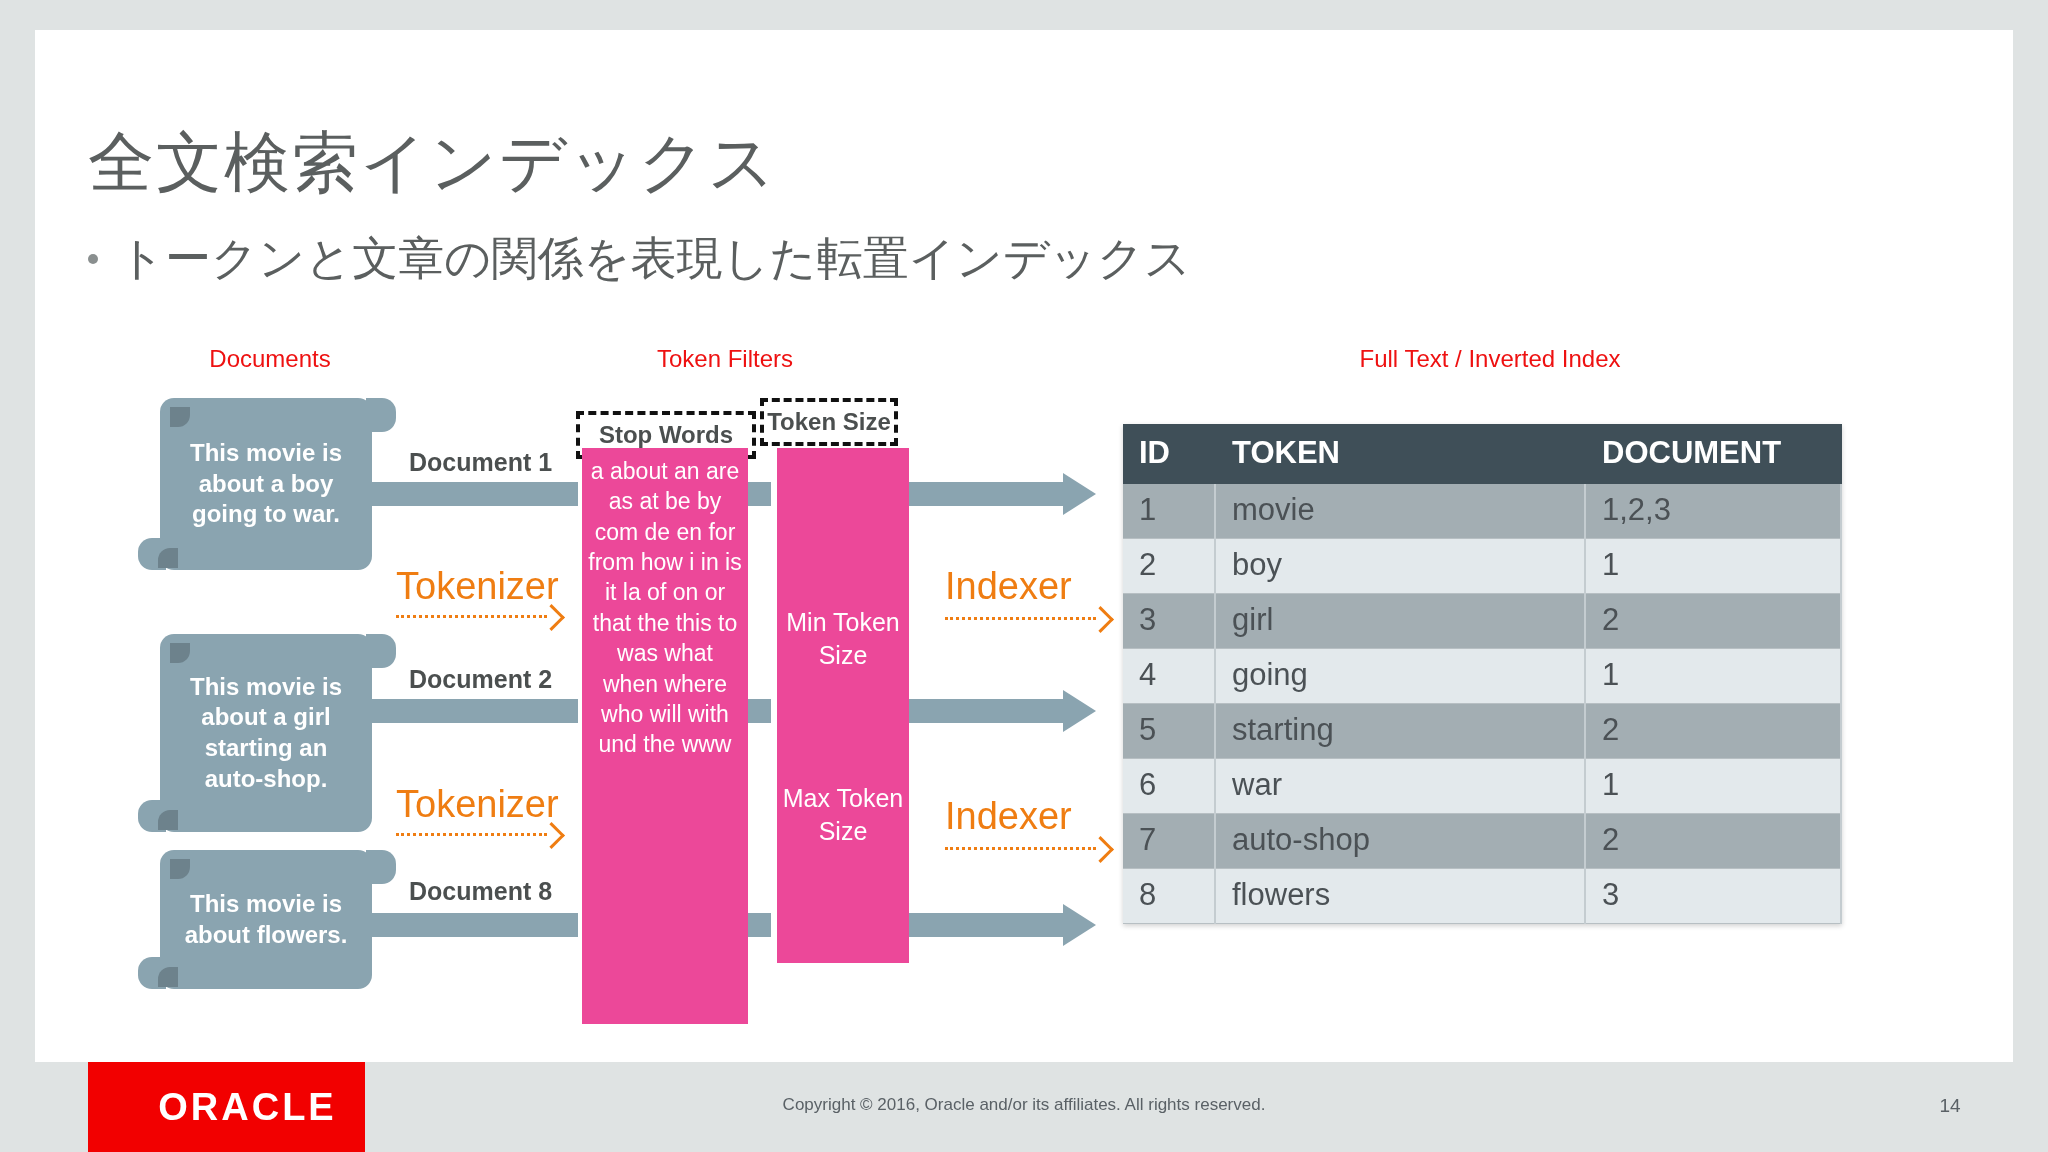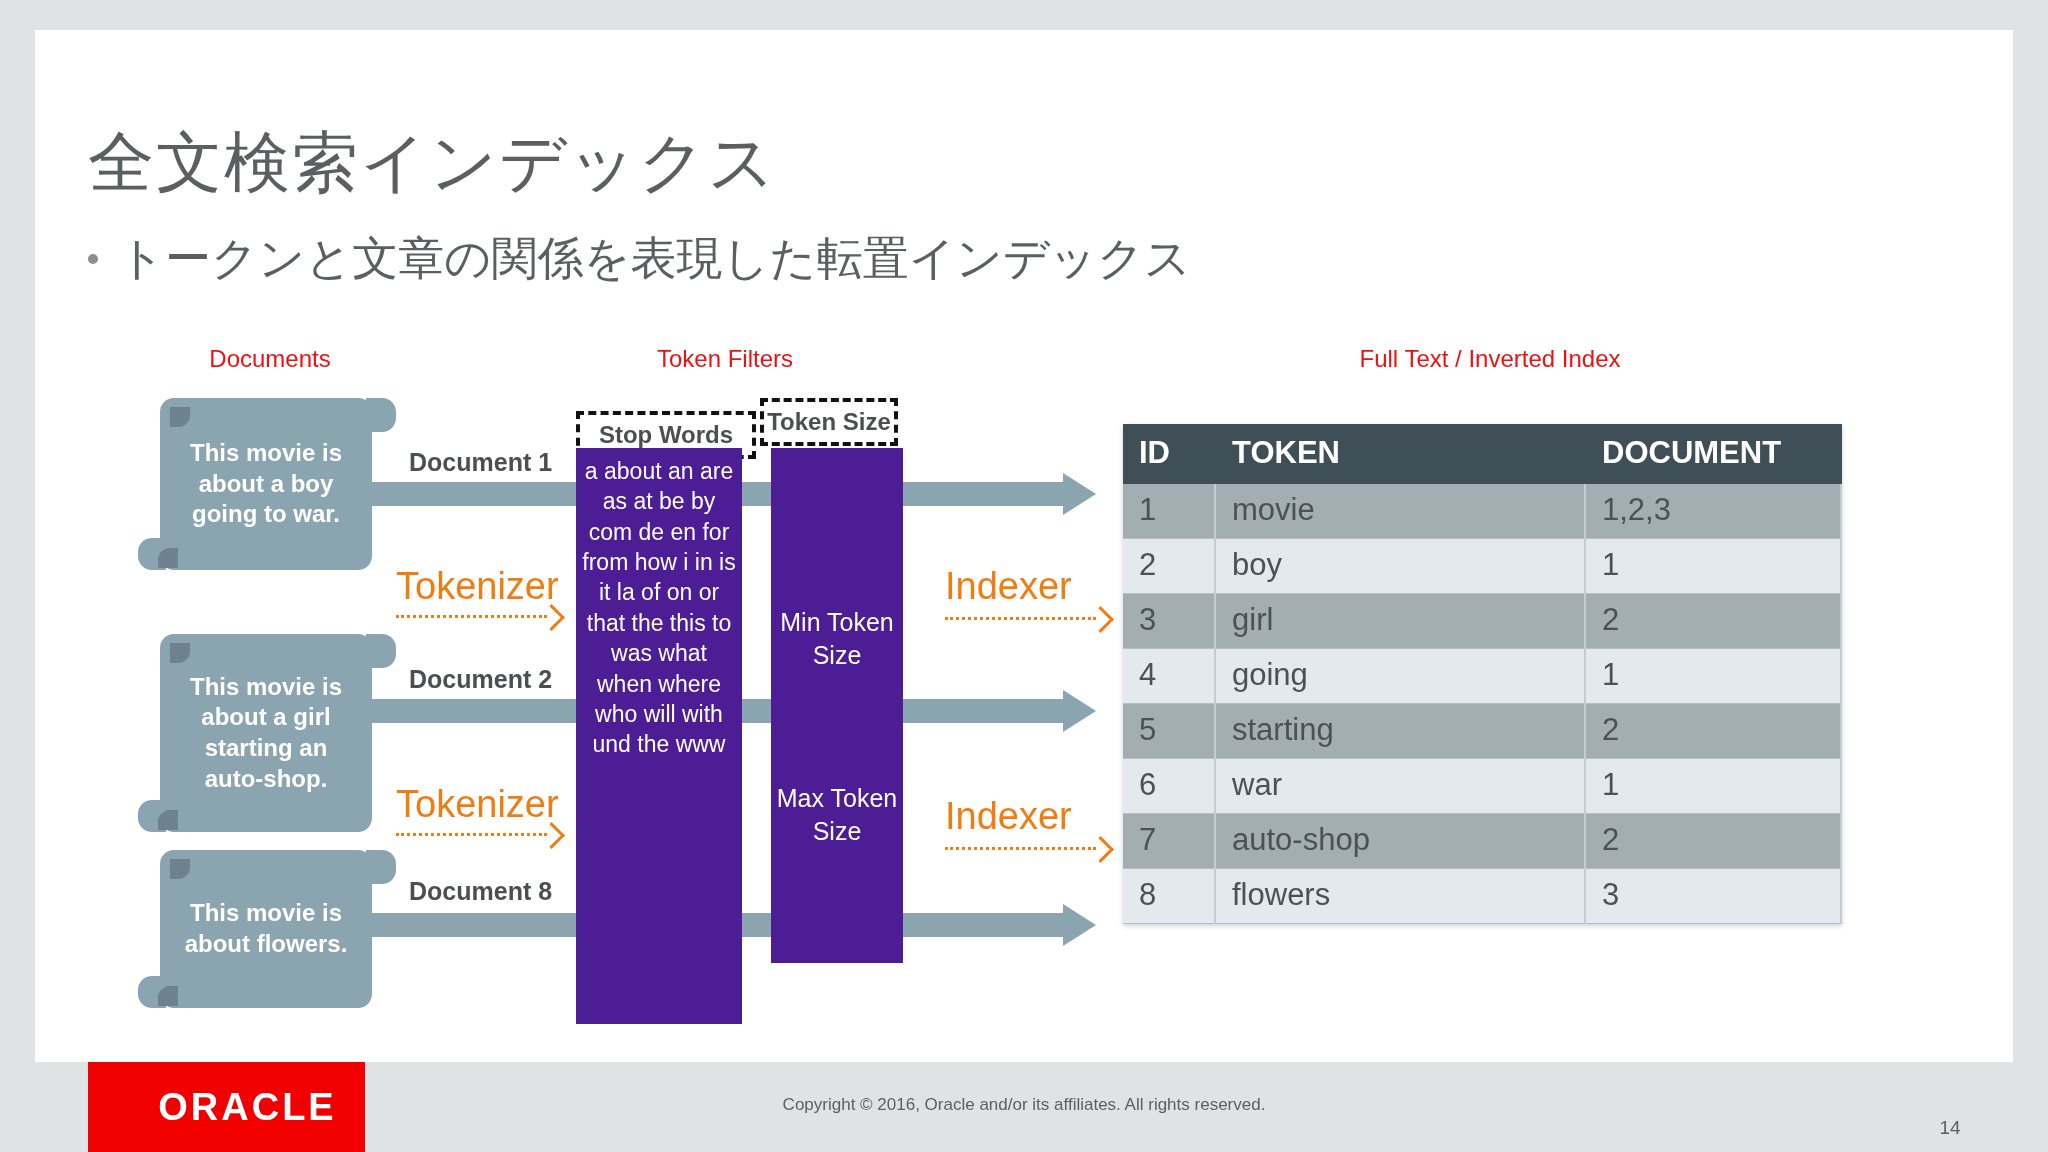--- a/index.html
+++ b/index.html
@@ -50,21 +50,20 @@
     color: #5a6166;
     font-size: 17px;
   }
   .page-number {
     position: absolute;
     left: 1920px; top: 1095px;
     width: 60px;
     text-align: center;
     color: #5a6166;
     font-size: 19px;
-    margin-top: 22px;
   }
 
   
   .slide-title {
     position: absolute;
     left: 88px; top: 118px;
     font-size: 66px;
     color: #5b5f5f;
     letter-spacing: 2px;
     white-space: nowrap;
@@ -142,21 +141,21 @@
   }
   .doc-shape .curl-bl-shade {
     position: absolute;
     left: -2px; bottom: 2px;
     width: 20px; height: 20px;
     background: #6d828c;
     border-radius: 12px 0 0 0;
   }
   #doc1 { left: 160px; top: 398px; height: 172px; }
   #doc2 { left: 160px; top: 634px; height: 198px; }
-  #doc3 { left: 160px; top: 850px; height: 158px; }
+  #doc3 { left: 160px; top: 850px; height: 139px; }
 
   
   .doc-label {
     position: absolute;
     color: #4b4f4f;
     font-size: 25px;
     font-weight: bold;
     white-space: nowrap;
   }
   #doclab1 { left: 409px; top: 448px; }
@@ -254,26 +253,27 @@
     font-size: 24px;
     font-weight: bold;
     white-space: nowrap;
   }
   #fh-stop { left: 576px; top: 411px; width: 180px; height: 48px; }
   #fh-size { left: 760px; top: 398px; width: 138px; height: 48px; }
 
   
   .filter-col {
     position: absolute;
-    background: #4c1d95;
+    background: #ec4899;
     box-sizing: border-box;
     padding: 8px 6px;
     display: flex;
     flex-direction: column;
     align-items: flex-start;
+    margin-left: 6px;
   }
   #fc-stop {
     left: 576px; top: 448px;
     width: 166px; height: 576px;
     justify-content: flex-start;
   }
   #fc-size {
     left: 771px; top: 448px;
     width: 132px; height: 515px;
     justify-content: flex-start;

